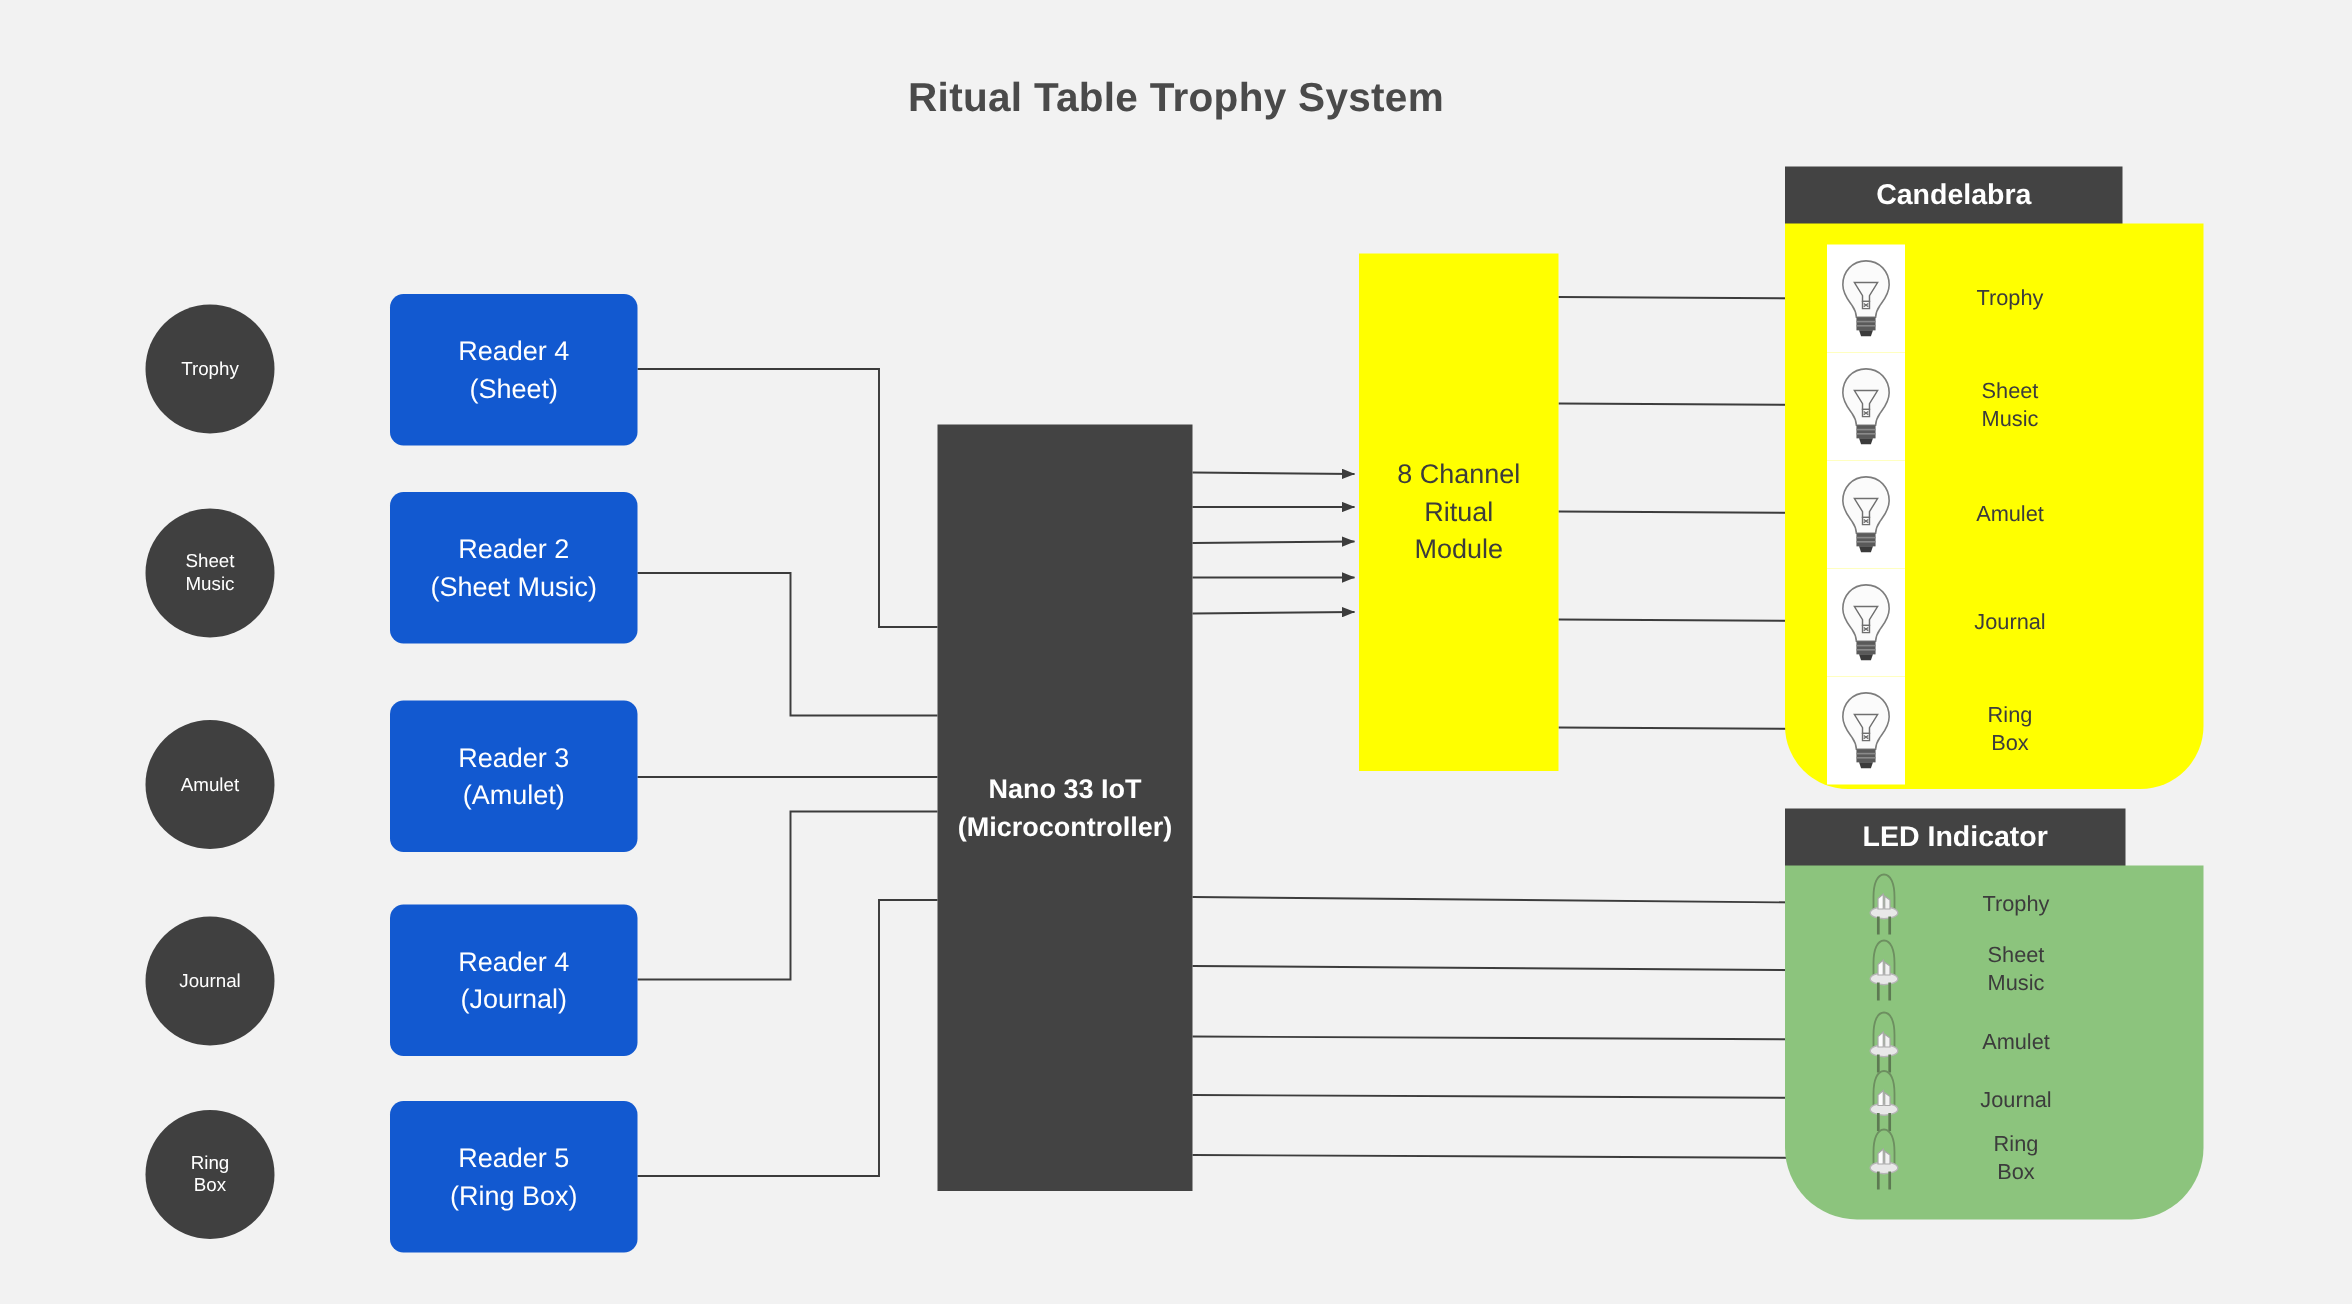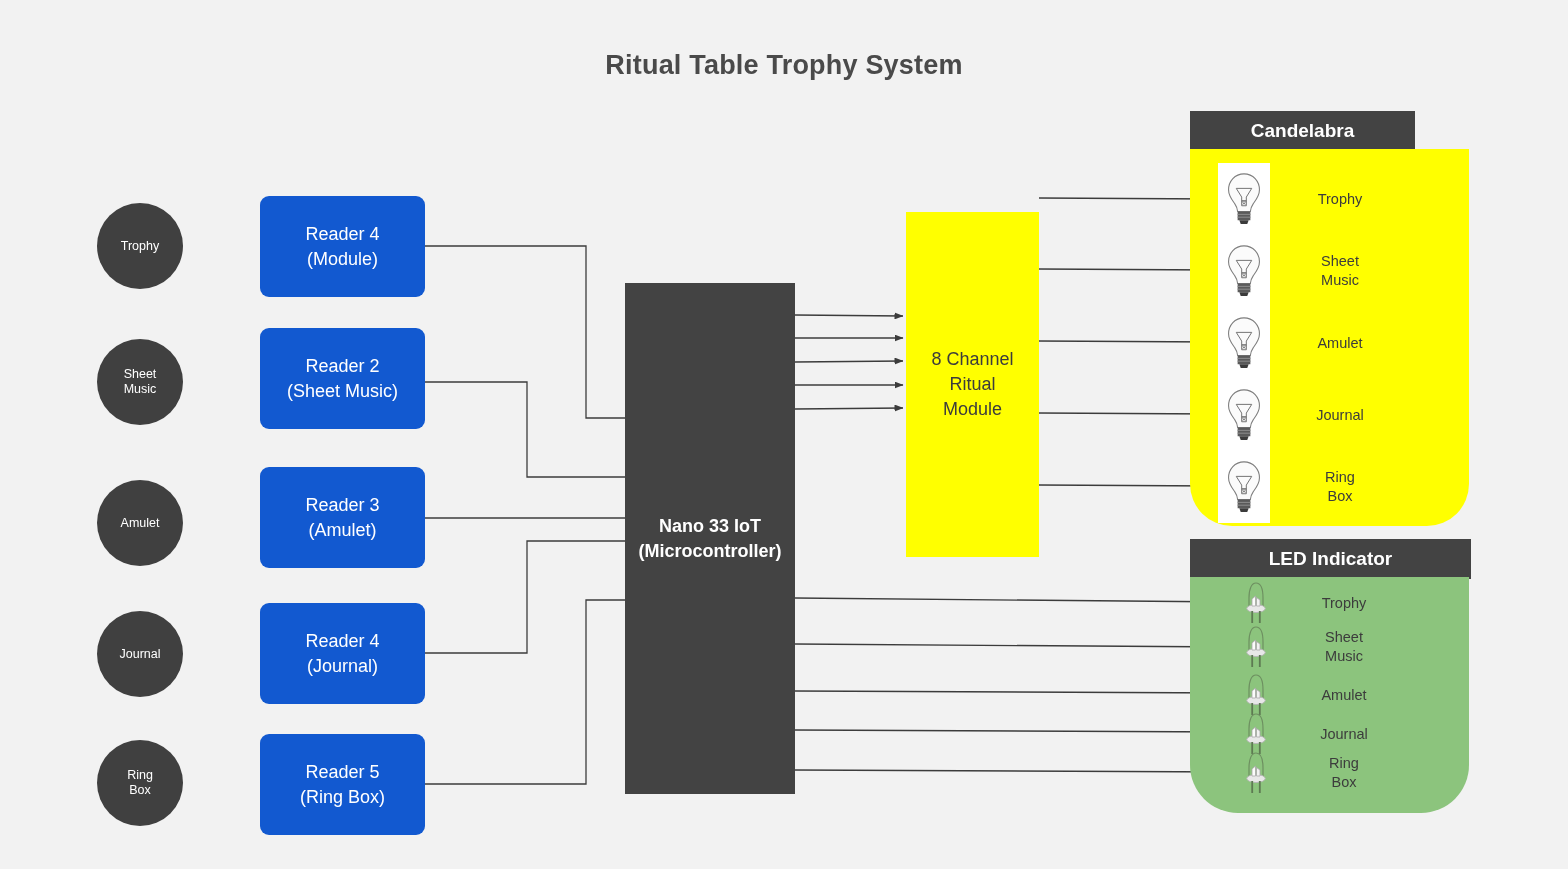--- a/index.html
+++ b/index.html
@@ -46,36 +46,36 @@
     background:#434343;color:#ffffff;
     display:flex;align-items:center;justify-content:center;
     text-align:center;font-size:18px;line-height:25px;font-weight:bold;
   }
 
   
   #relay{
     left:906px;top:169px;width:133px;height:345px;
     background:#ffff00;color:#3c3c3c;
     display:flex;align-items:center;justify-content:center;
-    text-align:center;font-size:18px;line-height:25px;margin-top:43px;
+    text-align:center;font-size:18px;line-height:25px;
   }
 
   
   .panel-header{
     background:#434343;color:#ffffff;
     display:flex;align-items:center;justify-content:center;
     font-size:19px;font-weight:bold;
   }
   #cand-header{left:1190px;top:111px;width:225px;height:40px;}
   #cand-body{
     left:1190px;top:149px;width:279px;height:377px;
     background:#ffff00;
     border-bottom-left-radius:42px;border-bottom-right-radius:42px;
   }
-  #led-header{left:1190px;top:539px;width:281px;height:40px;}
+  #led-header{left:1190px;top:539px;width:227px;height:40px;}
   #led-body{
     left:1190px;top:577px;width:279px;height:236px;
     background:#8cc47d;
     border-bottom-left-radius:48px;border-bottom-right-radius:48px;
   }
 
   .device-row{position:absolute;display:flex;align-items:center;}
 
   .bulb-plate{
     width:52px;height:72px;background:#ffffff;
@@ -145,21 +145,21 @@
     </div>
   <div class="abs tag-circle" style="left:97px;top:611px;">
       <span style="white-space:pre-line">Journal</span>
     </div>
   <div class="abs tag-circle" style="left:97px;top:740px;">
       <span style="white-space:pre-line">Ring
 Box</span>
     </div>
 
   <div class="abs reader-box" style="left:260px;top:196px;">
-    <span><span>Reader 4</span><br><span>(Module)</span></span>
+    <span><span>Reader 4</span><br><span>(Sheet)</span></span>
   </div>
   <div class="abs reader-box" style="left:260px;top:328px;">
     <span><span>Reader 2</span><br><span>(Sheet Music)</span></span>
   </div>
   <div class="abs reader-box" style="left:260px;top:467px;">
     <span><span>Reader 3</span><br><span>(Amulet)</span></span>
   </div>
   <div class="abs reader-box" style="left:260px;top:603px;">
     <span><span>Reader 4</span><br><span>(Journal)</span></span>
   </div>

